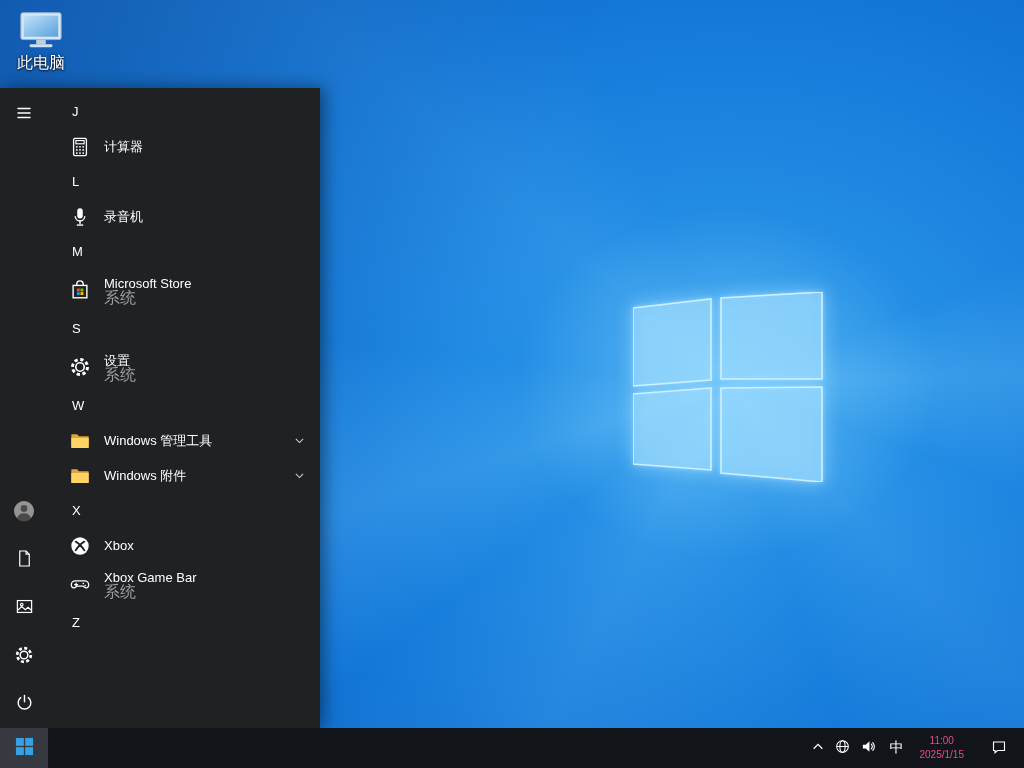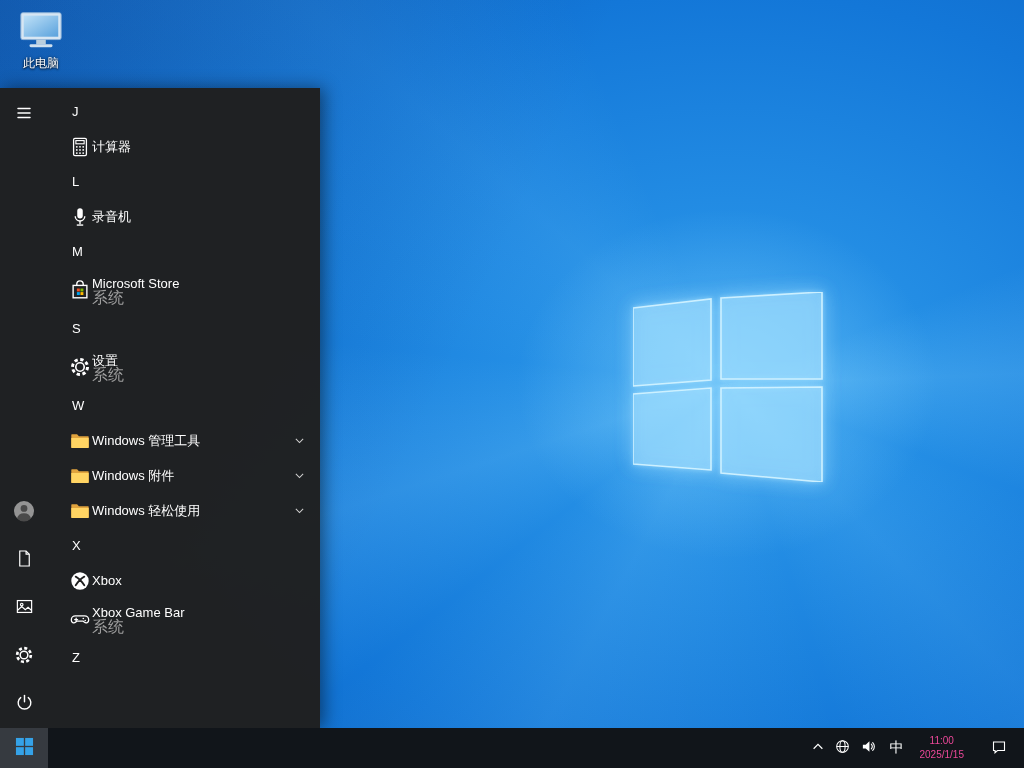--- a/index.html
+++ b/index.html
@@ -40,21 +40,21 @@
     position:absolute; left:633px; top:292px; width:190px; height:190px;
     filter:drop-shadow(0 0 9px rgba(140,215,255,0.85)) drop-shadow(0 0 2px rgba(190,235,255,0.8));
   }
 
   
   .desktop-icon {
     position:absolute; left:12px; top:10px; width:58px;
     display:flex; flex-direction:column; align-items:center; gap:2px;
   }
   .desktop-icon .label {
-    color:#fff; font-size:12px; line-height:14px; text-align:center;
+    color:#fff; font-size:16px; line-height:14px; text-align:center;
     text-shadow:0 1px 2px rgba(0,0,0,0.85), 0 0 3px rgba(0,0,0,0.6);
   }
 
   
   .start-menu {
     position:absolute; left:0; top:88px; bottom:40px; width:320px;
     background:rgba(32,32,32,0.98); display:flex; z-index:10;
     box-shadow:4px 0 16px rgba(0,0,0,0.45);
     color:#fff;
   }
@@ -67,21 +67,21 @@
   .rail-top { position:absolute; top:2px; left:0; }
   .rail-bottom { position:absolute; bottom:0; left:0; display:flex; flex-direction:column; }
 
   .app-list { flex:1; padding-top:6px; overflow:hidden; }
   .letter-header {
     height:35px; display:flex; align-items:center; padding-left:24px;
     color:#fff; font-size:13px;
   }
   .app-row {
     height:35px; display:flex; align-items:center;
-    padding:0 14px 0 20px; gap:0; font-size:13px; color:#fff;
+    padding:0 14px 0 20px; gap:12px; font-size:13px; color:#fff;
   }
   .app-row.two-line { height:42px; }
   .app-row .icon {
     width:24px; height:24px; flex-shrink:0;
     display:flex; align-items:center; justify-content:center;
   }
   .app-row .texts { display:flex; flex-direction:column; justify-content:center; line-height:15px; }
   .app-row .sub { font-size:16px; color:#9e9e9e; line-height:13px; }
   .app-row .chevron { margin-left:auto; display:flex; align-items:center; }
 
@@ -293,36 +293,20 @@
           </span>
           <span class="texts">
             <span>Windows 附件</span>
           </span>
           <span class="chevron">
             <svg viewBox="0 0 16 16" width="13" height="13" fill="none" stroke="#cfcfcf" stroke-width="1.3">
               <path d="M3.5 6l4.5 4.5L12.5 6"></path>
             </svg>
           </span>
         </div>
-        <div class="app-row">
-          <span class="icon">
-            <svg viewBox="0 0 24 24" width="22" height="22">
-              <path d="M2.5 6.2V5.2c0-.4.3-.7.7-.7h5.6l2 2.2h10c.4 0 .7.3.7.7v11.4c0 .4-.3.7-.7.7H3.2c-.4 0-.7-.3-.7-.7z" fill="#e0a33e"></path>
-              <path d="M2.5 8.6h19v10.2c0 .4-.3.7-.7.7H3.2c-.4 0-.7-.3-.7-.7z" fill="#ffd463"></path>
-            </svg>
-          </span>
-          <span class="texts">
-            <span>Windows 轻松使用</span>
-          </span>
-          <span class="chevron">
-            <svg viewBox="0 0 16 16" width="13" height="13" fill="none" stroke="#cfcfcf" stroke-width="1.3">
-              <path d="M3.5 6l4.5 4.5L12.5 6"></path>
-            </svg>
-          </span>
-        </div>
         <div class="letter-header">X</div>
         <div class="app-row">
           <span class="icon">
             <svg viewBox="0 0 24 24" width="22" height="22">
               <circle cx="12" cy="12" r="9.5" fill="#fff"></circle>
               <path d="M7.3 7.3c3.2 1.6 6.2 4.7 9.4 9.4M16.7 7.3c-3.2 1.6-6.2 4.7-9.4 9.4" stroke="#1f1f1f" stroke-width="2" fill="none" stroke-linecap="round"></path>
             </svg>
           </span>
           <span class="texts">
             <span>Xbox</span>

